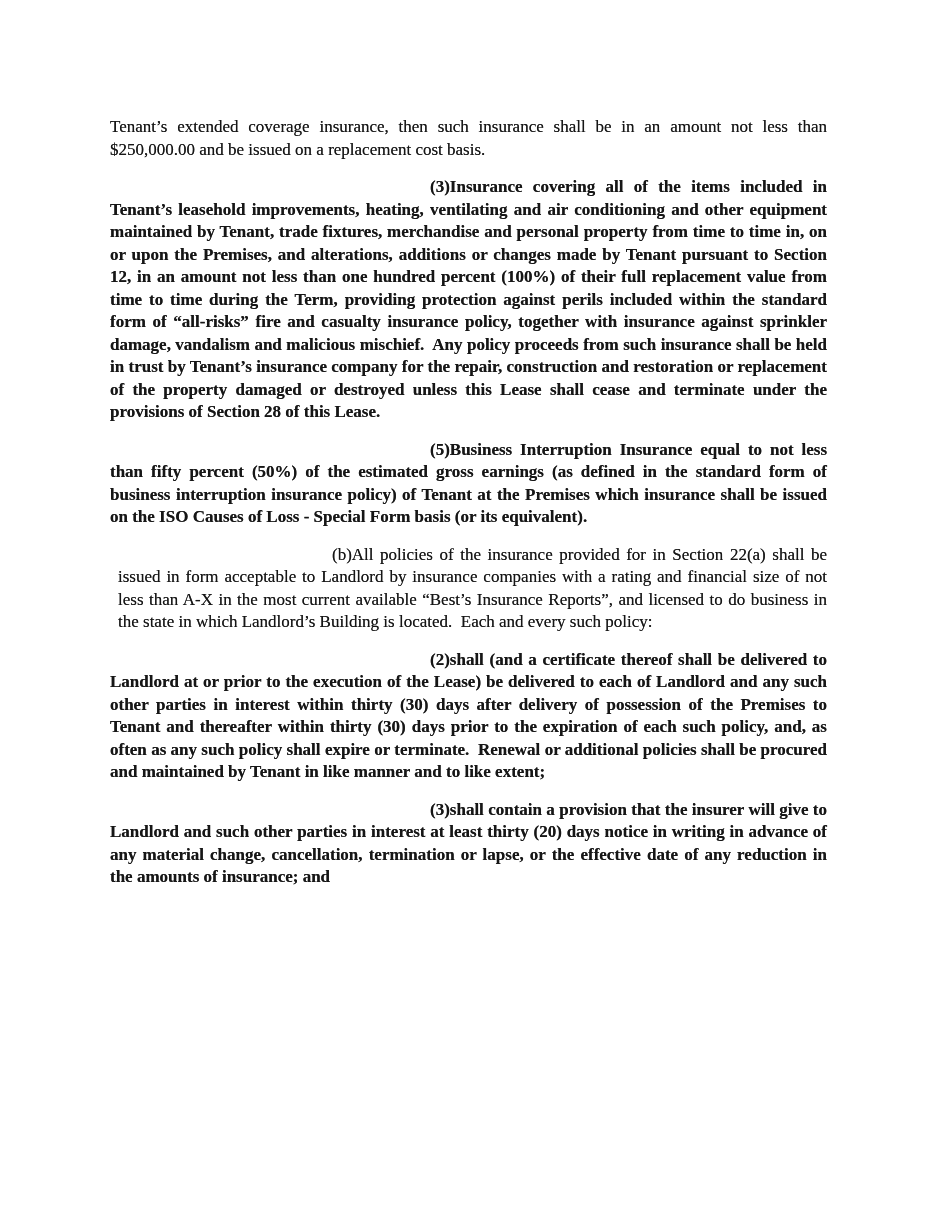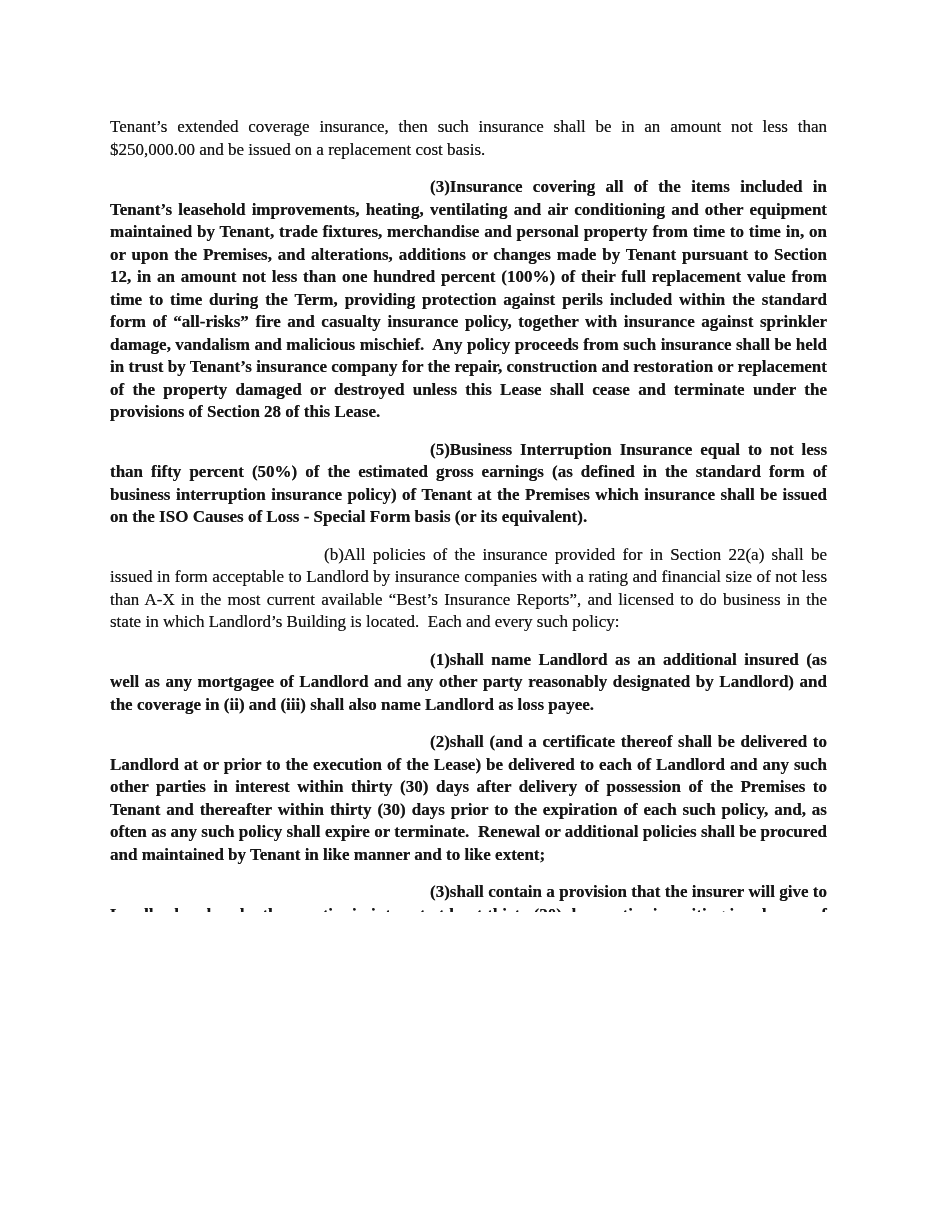--- a/index.html
+++ b/index.html
@@ -20,21 +20,21 @@
     font-size: 17px;
     line-height: 22.5px;
     text-shadow: 0 0 0.5px rgba(0,0,0,0.65);
   }
   p.para {
     margin: 15px 0 0 0;
     text-align: justify;
   }
   p.para.first { margin-top: 0; text-indent: 0; }
   p.para.num { text-indent: 160px; font-weight: bold; }
-  p.para.sub { text-indent: 107px; }
+  p.para.sub { text-indent: 107px; margin-left: 8px; }
   .pnum { display: inline-block; min-width: 57px; }
   .footer-page {
     position: absolute;
     top: 1126px;
     left: 0;
     width: 100%;
     text-align: center;
     font-size: 14px;
     text-shadow: 0 0 0.5px rgba(0,0,0,0.65);
   }
@@ -68,21 +68,20 @@
 
     <p class="para first"><span>Tenant’s extended coverage insurance, then such insurance shall be in an amount not less than $250,000.00 and be issued on a replacement cost basis.</span></p>
 
     <p class="para num"><span class="pnum">(3)</span><span>Insurance covering all of the items included in Tenant’s leasehold improvements, heating, ventilating and air conditioning and other equipment maintained by Tenant, trade fixtures, merchandise and personal property from time to time in, on or upon the Premises, and alterations, additions or changes made by Tenant pursuant to Section 12, in an amount not less than one hundred percent (100%) of their full replacement value from time to time during the Term, providing protection against perils included within the standard form of “all-risks” fire and casualty insurance policy, together with insurance against sprinkler damage, vandalism and malicious mischief.&nbsp; Any policy proceeds from such insurance shall be held in trust by Tenant’s insurance company for the repair, construction and restoration or replacement of the property damaged or destroyed unless this Lease shall cease and terminate under the provisions of Section 28 of this Lease.</span></p>
 
 
     <p class="para num"><span class="pnum">(5)</span><span>Business Interruption Insurance equal to not less than fifty percent (50%) of the estimated gross earnings (as defined in the standard form of business interruption insurance policy) of Tenant at the Premises which insurance shall be issued on the ISO Causes of Loss - Special Form basis (or its equivalent).</span></p>
 
     <p class="para sub"><span class="pnum">(b)</span><span>All policies of the insurance provided for in Section 22(a) shall be issued in form acceptable to Landlord by insurance companies with a rating and financial size of not less than A-X in the most current available “Best’s Insurance Reports”, and licensed to do business in the state in which Landlord’s Building is located.&nbsp; Each and every such policy:</span></p>
 
-    <p class="para num"><span class="pnum">(1)</span><span>shall name Landlord as an additional insured (as well as any mortgagee of Landlord and any other party reasonably designated by Landlord) and the coverage in (ii) and (iii) shall also name Landlord as loss payee.</span></p>
 
     <p class="para num"><span class="pnum">(2)</span><span>shall (and a certificate thereof shall be delivered to Landlord at or prior to the execution of the Lease) be delivered to each of Landlord and any such other parties in interest within thirty (30) days after delivery of possession of the Premises to Tenant and thereafter within thirty (30) days prior to the expiration of each such policy, and, as often as any such policy shall expire or terminate.&nbsp; Renewal or additional policies shall be procured and maintained by Tenant in like manner and to like extent;</span></p>
 
     <p class="para num"><span class="pnum">(3)</span><span>shall contain a provision that the insurer will give to Landlord and such other parties in interest at least thirty (20) days notice in writing in advance of any material change, cancellation, termination or lapse, or the effective date of any reduction in the amounts of insurance; and</span></p>
 
 
   </div>
 
   <div class="speck"></div>
 

